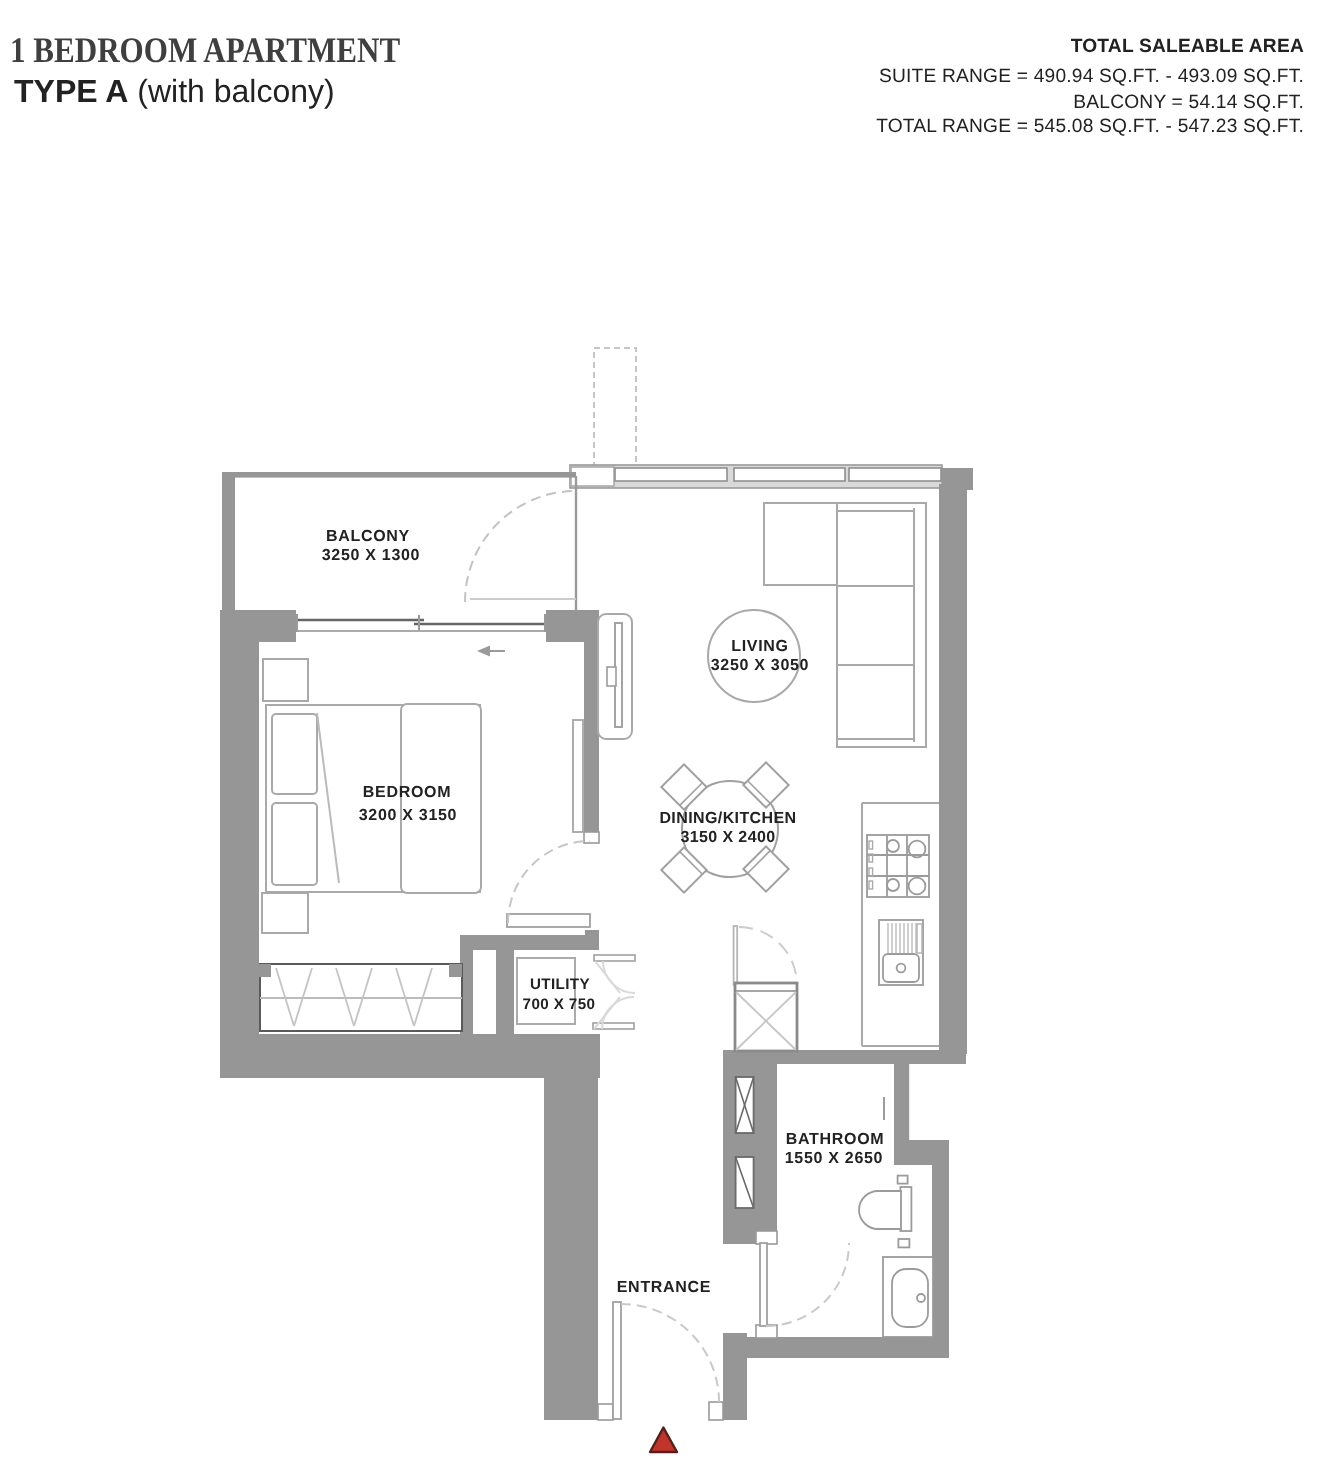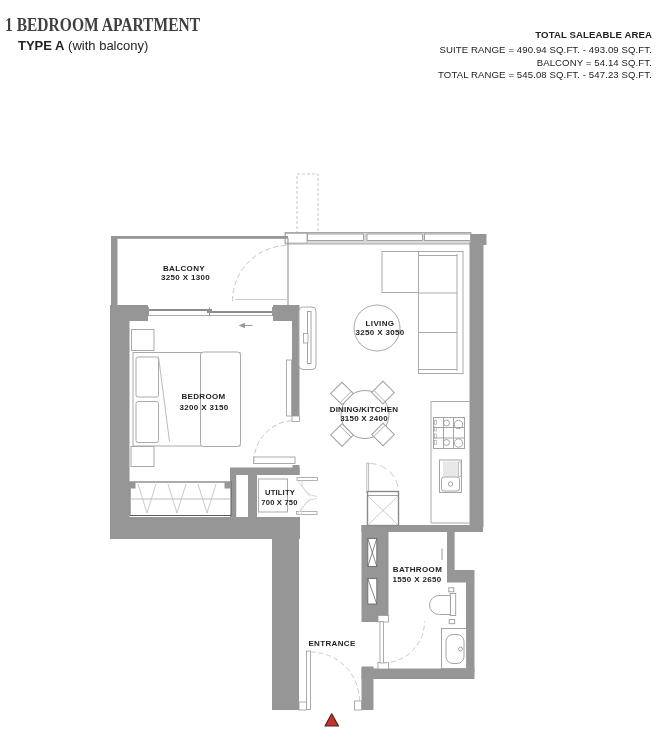--- a/index.html
+++ b/index.html
@@ -4,23 +4,23 @@
 <style>
   html,body{margin:0;padding:0;background:#ffffff;width:660px;height:739px;overflow:hidden;}
   body{font-family:"Liberation Sans", sans-serif;position:relative;}
   .hdr{position:absolute;white-space:nowrap;color:#2e2e2e;}
 </style>
 </head>
 <body>
 
 <div class="hdr" style="left:5px;top:16.4px;font-family:'Liberation Serif',serif;font-weight:bold;font-size:18px;line-height:18px;letter-spacing:0px;color:#3f3f3f;transform:scaleX(0.863);transform-origin:0 0;">1 BEDROOM APARTMENT</div>
 
-<div class="hdr" style="left:7px;top:38px;font-size:13px;color:#222;margin-left:11px;"><b>TYPE A</b> (with balcony)</div>
-
-<div class="hdr" style="right:8px;top:29px;text-align:right;font-size:9.6px;line-height:12.7px;color:#222;letter-spacing:0.1px;">
+<div class="hdr" style="left:7px;top:38px;font-size:16px;color:#222;"><b>TYPE A</b> (with balcony)</div>
+
+<div class="hdr" style="right:8px;top:18px;text-align:right;font-size:9.6px;line-height:12.7px;color:#222;letter-spacing:0.1px;">
 <b style="display:inline-block;margin-bottom:2.2px;">TOTAL SALEABLE AREA</b><br>
 SUITE RANGE = 490.94 SQ.FT. - 493.09 SQ.FT.<br>
 BALCONY = 54.14 SQ.FT.<br>
 TOTAL RANGE = 545.08 SQ.FT. - 547.23 SQ.FT.
 </div>
 
 <svg width="660" height="739" viewBox="0 0 660 739" style="position:absolute;left:0;top:0;" shape-rendering="auto">
 <defs></defs>
 
 <rect x="117.5" y="238.5" width="170.5" height="66.5" fill="#ffffff"></rect>

